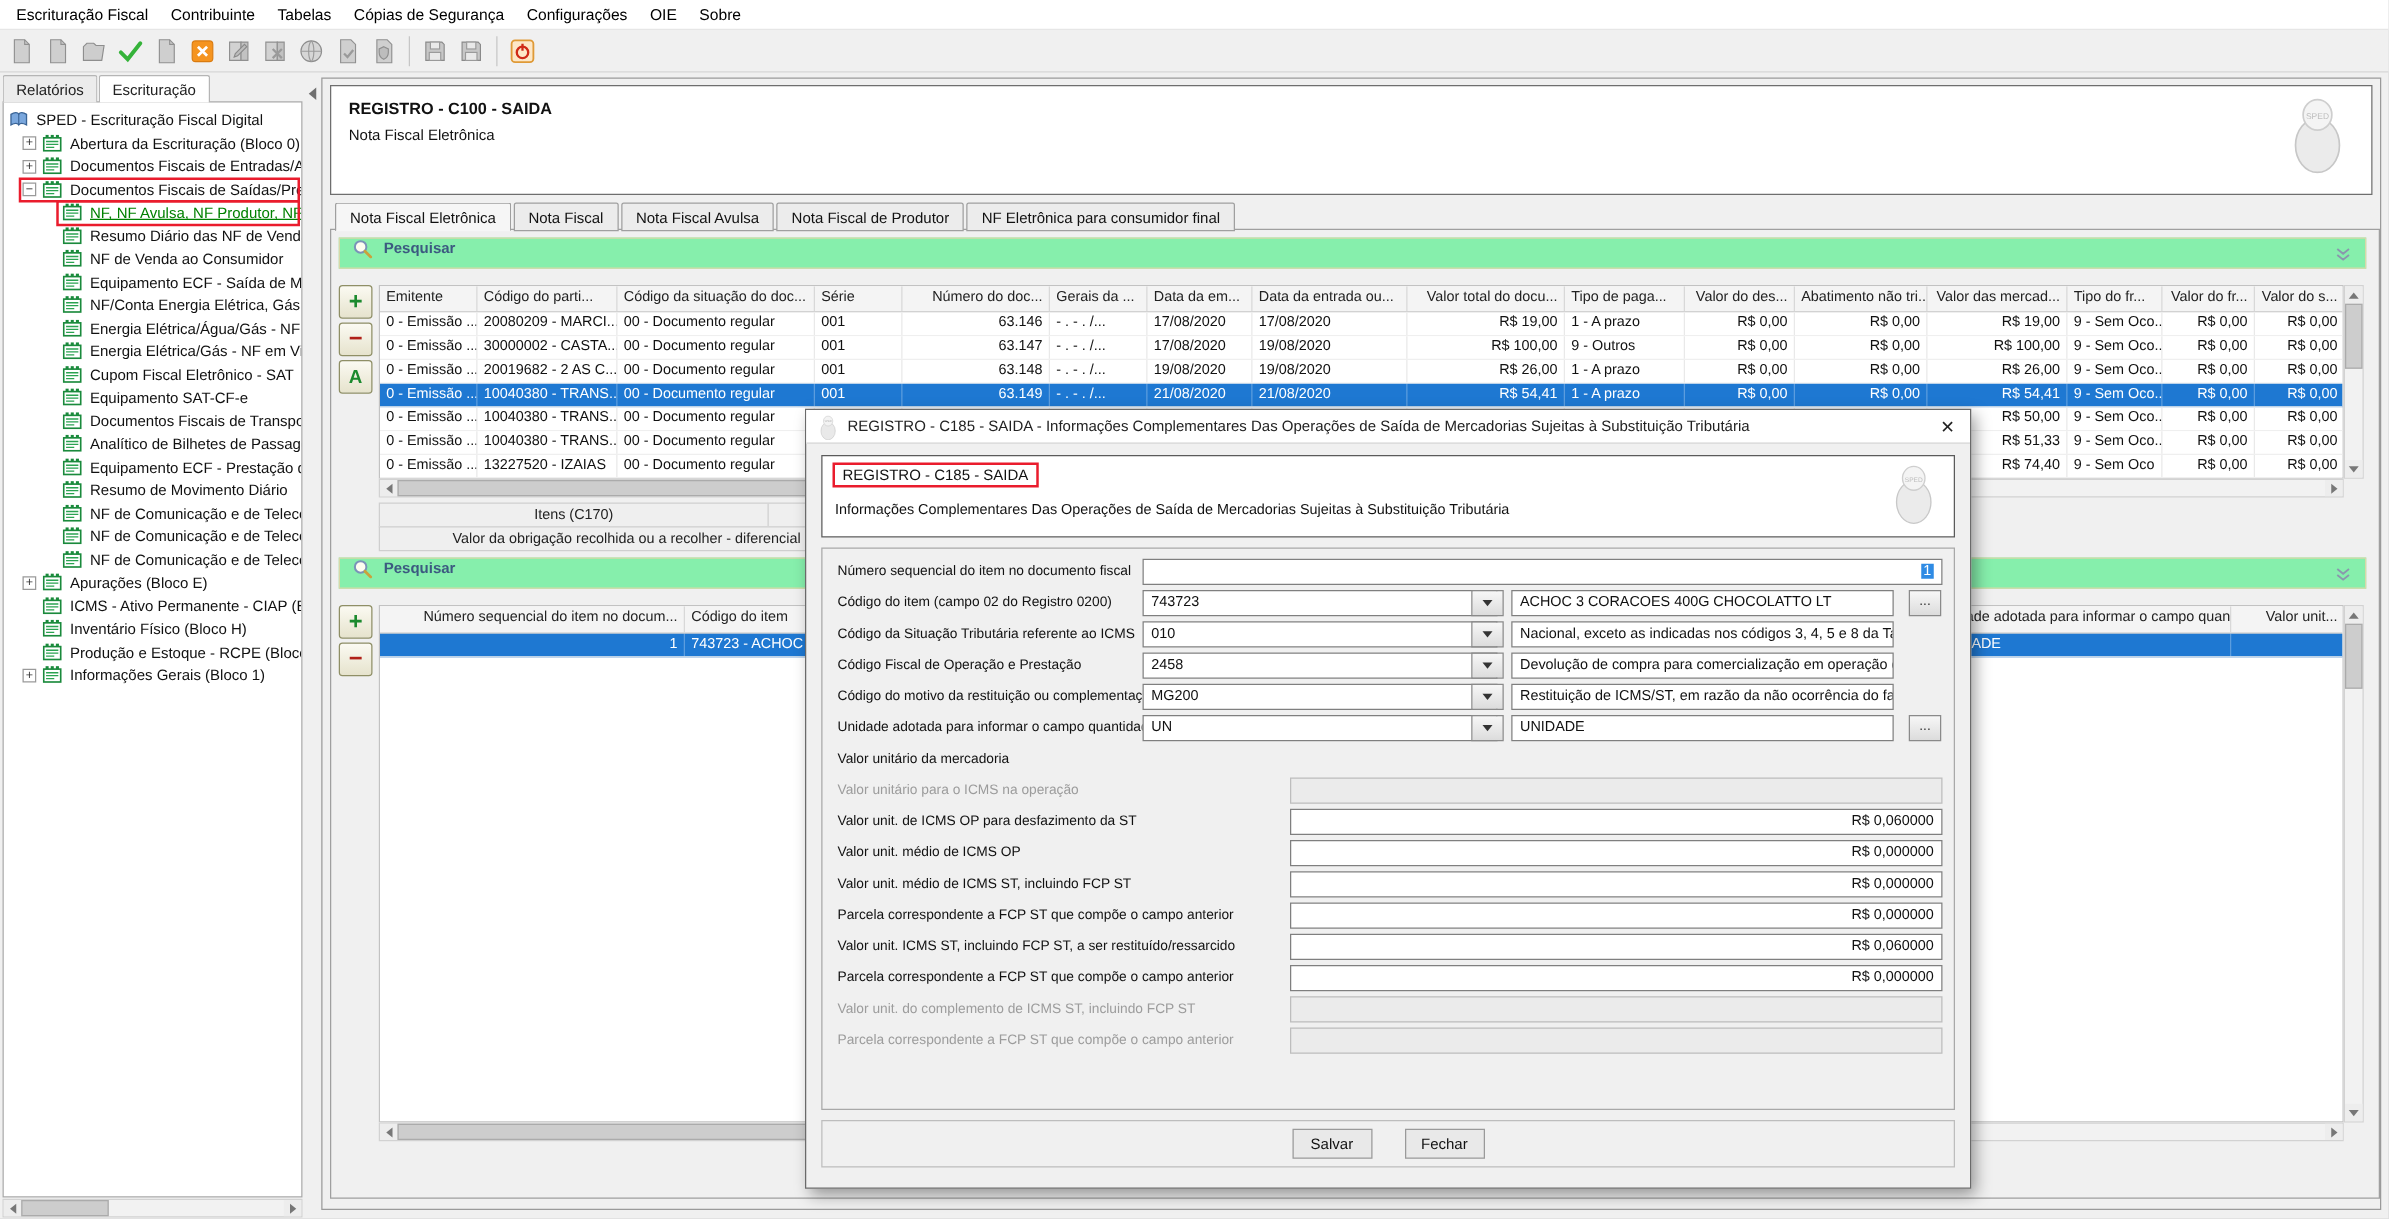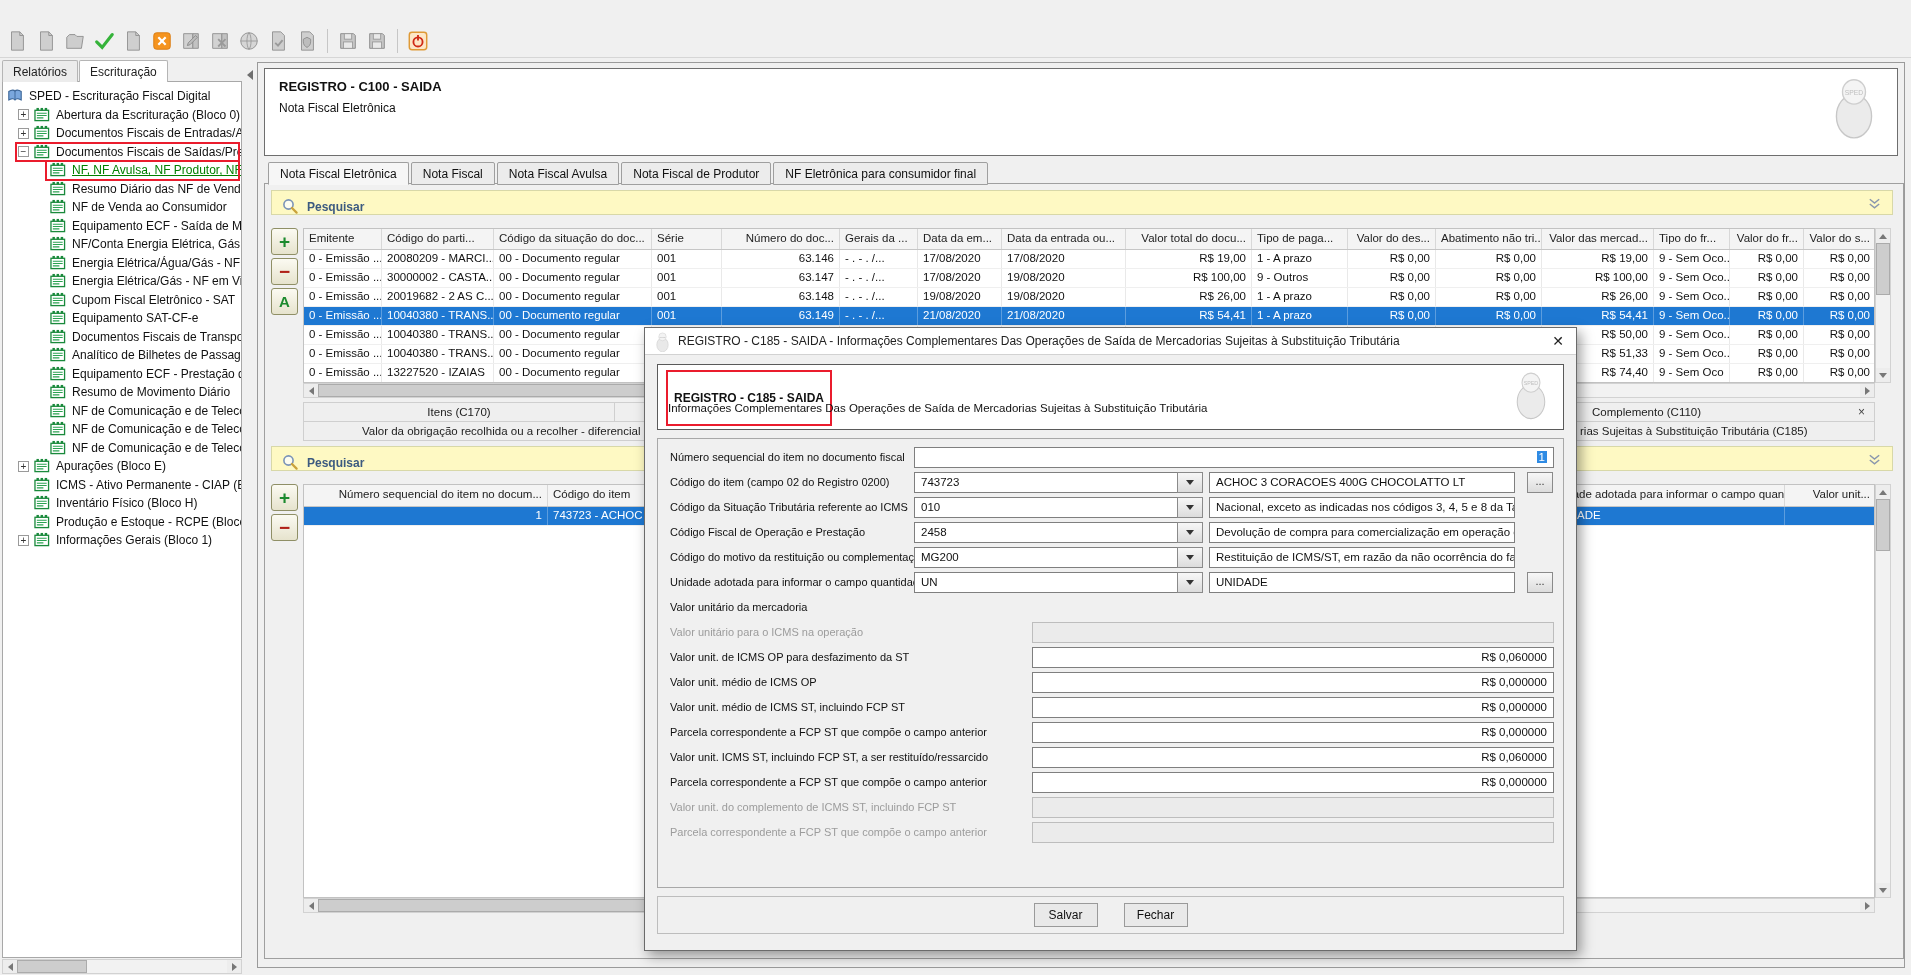--- a/index.html
+++ b/index.html
@@ -62,21 +62,21 @@
   .reg-header{position:absolute;left:6px;top:5px;width:1634px;height:88px;background:#fff;border:1px solid #6e6e6e}
   .reg-title{position:absolute;left:14px;top:10px;font-weight:bold;font-size:13px}
   .reg-sub{position:absolute;left:14px;top:32px;font-size:12px}
   .egg-lg{position:absolute;right:20px;top:8px;width:46px;height:62px;opacity:.9}
   .doc-tabs{position:absolute;left:10px;top:99px;display:flex;z-index:2}
   .dtab{padding:4px 11px 3px;background:#ececec;border:1px solid #9f9f9f;margin-right:2px;
         border-radius:2px 2px 0 0;font-size:12px;color:#111}
   .dtab.active{background:#f6f6f6;border-bottom-color:#f6f6f6}
   .cbox{position:absolute;left:6px;top:120px;width:1640px;height:776px;border:1px solid #9f9f9f;background:#f0f0f0}
 
-  .search{position:absolute;background:#fef9c3;border:1px solid #d8d8a8;display:flex;align-items:flex-end;
+  .search{position:absolute;background:#86efac;border:1px solid #d8d8a8;display:flex;align-items:flex-start;
           padding-left:10px;gap:9px;height:25px}
   #search1{left:6px;top:6px;width:1622px}
   #search2{left:6px;top:262px;width:1622px}
   .mag{width:16px;height:16px}
   .slabel{font-weight:bold;color:#3c5a80;font-size:12px}
   .chev{position:absolute;right:10px;top:5px;width:15px;height:15px}
 
   .btncol{position:absolute;width:28px}
   #btncol1{left:6px;top:44px}
   #btncol2{left:6px;top:300px}
@@ -118,21 +118,21 @@
   .mclose{position:absolute;right:9px;top:2px;font-size:12px;color:#444}
 
   
   .dialog{position:absolute;left:644px;top:327px;width:933px;height:624px;background:#f0f0f0;
           border:1px solid #6a6a6a;box-shadow:4px 5px 12px rgba(0,0,0,.38);z-index:10}
   .dtitle{position:absolute;left:0;top:0;right:0;height:27px;background:#fff;border-bottom:1px solid #d2d2d2;
           display:flex;align-items:center;padding-left:10px;gap:8px;font-size:12px;color:#222}
   .degg{width:15px;height:18px}
   .dclose{position:absolute;right:12px;top:5px;font-size:14px;color:#222;line-height:16px}
   .dheader{position:absolute;left:12px;top:36px;width:907px;height:66px;background:#fff;border:1px solid #5a5a5a}
-  .dh-title{position:absolute;left:8px;top:5px;border:2px solid #ea1c2d;padding:19px 6px;font-weight:bold;font-size:12px}
+  .dh-title{position:absolute;left:8px;top:5px;border:2px solid #ea1c2d;padding:1px 6px;font-weight:normal;font-size:12px}
   .dh-sub{position:absolute;left:10px;top:37px;font-size:11.5px}
   .degg2{position:absolute;right:14px;top:6px;width:36px;height:50px;opacity:.9}
   .dform{position:absolute;left:12px;top:110px;width:907px;height:450px;border:1px solid #a8a8a8;
          background:#f0f0f0;padding-top:8px;overflow:hidden}
   .frow{position:relative;height:22px;margin-bottom:3px}
   .flabel{position:absolute;left:12px;top:4px;font-size:11px;white-space:nowrap;color:#111}
   .flabel.dis{color:#9c9c9c}
   .ipt{position:absolute;top:0;height:21px;background:#fff;border:1px solid #7f7f7f;font-size:11.5px;
        padding:3px 6px;white-space:nowrap;overflow:hidden}
   .ipt.dis{background:#ebebeb;border-color:#bdbdbd}
@@ -149,20 +149,29 @@
   .dfoot{position:absolute;left:12px;top:568px;width:907px;height:38px;border:1px solid #bdbdbd;
          display:flex;align-items:center;justify-content:center;gap:26px}
   .dbtn{min-width:64px;height:24px;background:#e9e9e9;border:1px solid #9a9a9a;font-size:12px;
         display:flex;align-items:center;justify-content:center;padding:0 12px;color:#111}
 </style>
 </head>
 <body>
 
 <div class="screen">
 
+  <div class="menubar" id="menubar">
+      <div class="mi">Escrituração Fiscal</div>
+      <div class="mi">Contribuinte</div>
+      <div class="mi">Tabelas</div>
+      <div class="mi">Cópias de Segurança</div>
+      <div class="mi">Configurações</div>
+      <div class="mi">OIE</div>
+      <div class="mi">Sobre</div>
+    </div>
   <div class="toolbar" id="toolbar">
       <div class="tbtn dis">
         <svg viewBox="0 0 24 24">
           <path d="M6 2h9l4 4v16H6z" fill="#cfcfcf" stroke="#909090"></path>
           <path d="M15 2v4h4" fill="none" stroke="#909090"></path>
         </svg>
       </div>
       <div class="tbtn dis">
         <svg viewBox="0 0 24 24">
           <path d="M6 2h9l4 4v16H6z" fill="#cfcfcf" stroke="#909090"></path>
@@ -731,27 +740,20 @@
             <span class="tri-r"></span>
           </div>
       </div>
 
       <div class="midblock" id="midleft">
         <div class="mbar">
           <div class="mcell1">Itens (C170)</div>
           <div style="flex:1"></div>
         </div>
         <div class="mbar sub">Valor da obrigação recolhida ou a recolher - diferencial d</div>
-      </div>
-      <div class="midblock" id="midright">
-        <div class="mbar">
-          <span class="t1">Complemento (C110)</span>
-          <span class="mclose">×</span>
-        </div>
-        <div class="mbar sub">rias Sujeitas à Substituição Tributária (C185)</div>
       </div>
 
       <div class="search" id="search2">
         <span class="mag magfill"><svg viewBox="0 0 16 16">
               <circle cx="6.5" cy="6.5" r="4.6" fill="#fdfdf0" stroke="#7a93b8" stroke-width="1.6"></circle>
               <line x1="10" y1="10" x2="14.6" y2="14.6" stroke="#caa23c" stroke-width="2.2" stroke-linecap="round"></line>
             </svg></span>
         <span class="slabel">Pesquisar</span>
         <span class="chev chevfill"><svg viewBox="0 0 16 16">
               <path d="M3 3.5l5 4 5-4M3 8.5l5 4 5-4" fill="none" stroke="#8a97ad" stroke-width="1.6"></path>

